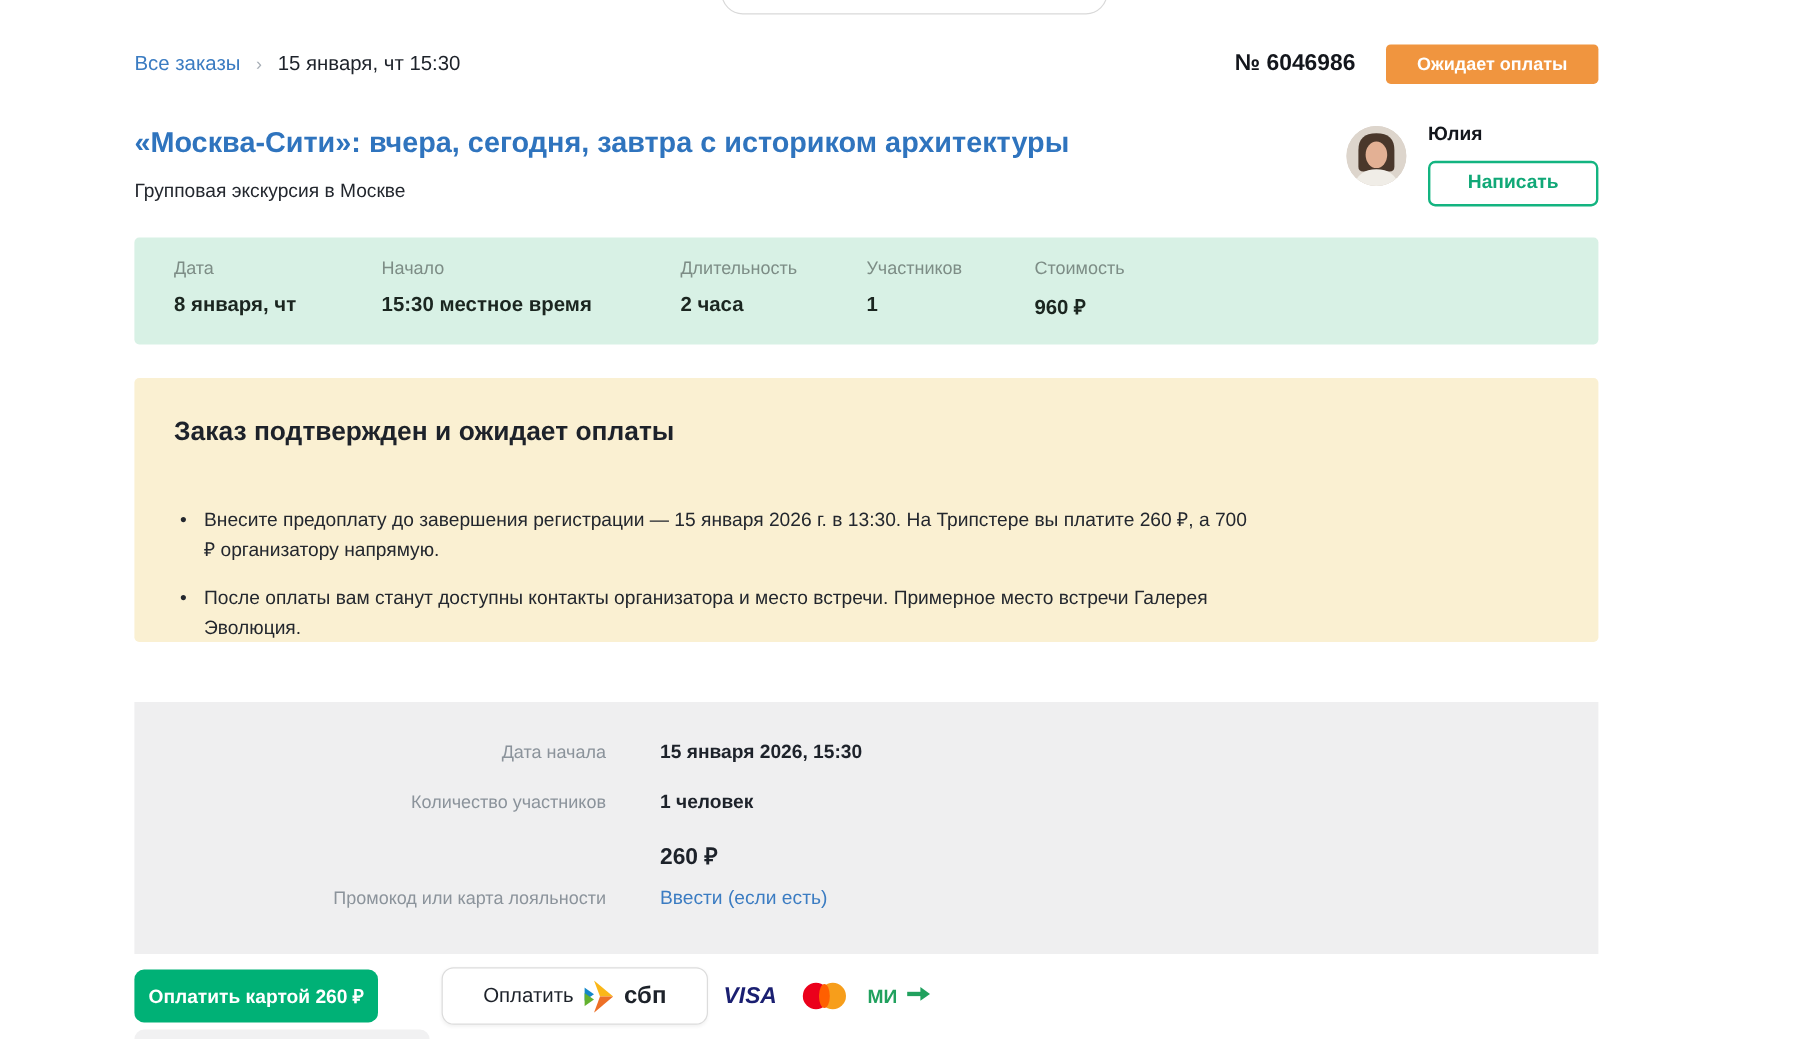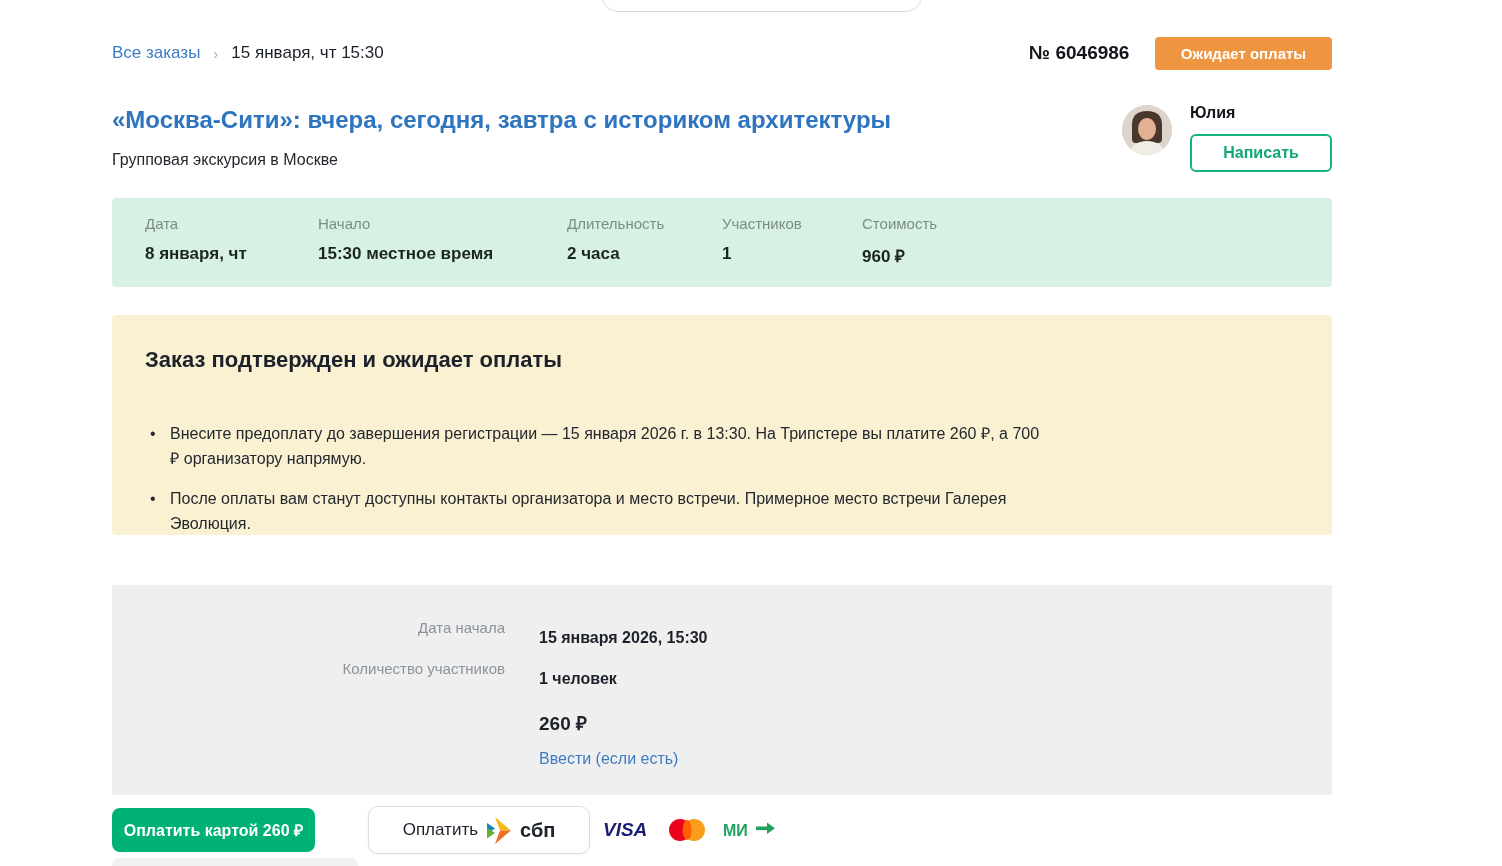--- a/index.html
+++ b/index.html
@@ -47,21 +47,21 @@
   .notice-title { position:absolute; left:33px; top:32px; font-size:22px; font-weight:bold; color:#1d222a; }
   .notice-list { position:absolute; left:36px; top:88px; width:900px; list-style:none;margin-top:18px; }
   .notice-list li { position:relative; padding-left:22px; font-size:16px; line-height:25px;
     color:#23272e; margin-bottom:15px; }
   .notice-list li::before { content:"•"; position:absolute; left:2px; top:0; color:#23272e; }
 
   
   .summary { position:absolute; left:112px; top:585px; width:1220px; height:210px; background:#efeff0; }
   .sum-row { position:absolute; left:0; width:100%; height:22px;padding-left:36px; }
   .sum-label { position:absolute; left:0; width:393px; text-align:right; font-size:15px; color:#8b939b; }
-  .sum-value { position:absolute; left:427px; font-size:16px; font-weight:bold; color:#1d222a; white-space:nowrap;margin-top:10px; }
+  .sum-value { position:absolute; left:438px; font-size:16px; font-weight:bold; color:#1d222a; white-space:nowrap; }
   .sum-value.big { font-size:19px; }
   .sum-value.link { font-weight:normal; color:#3b7cc2; cursor:pointer; }
 
   
   .pay-card-btn { position:absolute; left:112px; top:808px; width:203px; height:44px;
     background:#00b176; border:none; border-radius:8px; color:#fff; font-size:16px; font-weight:bold;
     font-family:"Liberation Sans", sans-serif; display:flex; align-items:center; justify-content:center; cursor:pointer; }
   .pay-sbp-btn { position:absolute; left:368px; top:806px; width:222px; height:48px;
     background:#fff; border:1px solid #dcdcdc; border-radius:10px; box-shadow:0 1px 3px rgba(0,0,0,0.05);
     display:flex; align-items:center; justify-content:center; gap:9px; cursor:pointer;
@@ -141,20 +141,21 @@
       <div class="sum-value">15 января 2026, 15:30</div>
     </div>
     <div class="sum-row" style="top:75px">
       <div class="sum-label">Количество участников</div>
       <div class="sum-value">1 человек</div>
     </div>
     <div class="sum-row" style="top:115px">
       <div class="sum-value big">260 ₽</div>
     </div>
     <div class="sum-row" style="top:155px">
+      <div class="sum-label">Промокод или карта лояльности</div>
       <div class="sum-value link">Ввести (если есть)</div>
     </div>
   </div>
 
   <button class="pay-card-btn">Оплатить картой 260 ₽</button>
 
   <button class="pay-sbp-btn">
     <span class="sbp-prefix">Оплатить</span>
     <svg width="24" height="27" viewBox="0 0 24 27">
       <polygon points="0,6 8,11.5 0,17" fill="#1487C9"></polygon>

